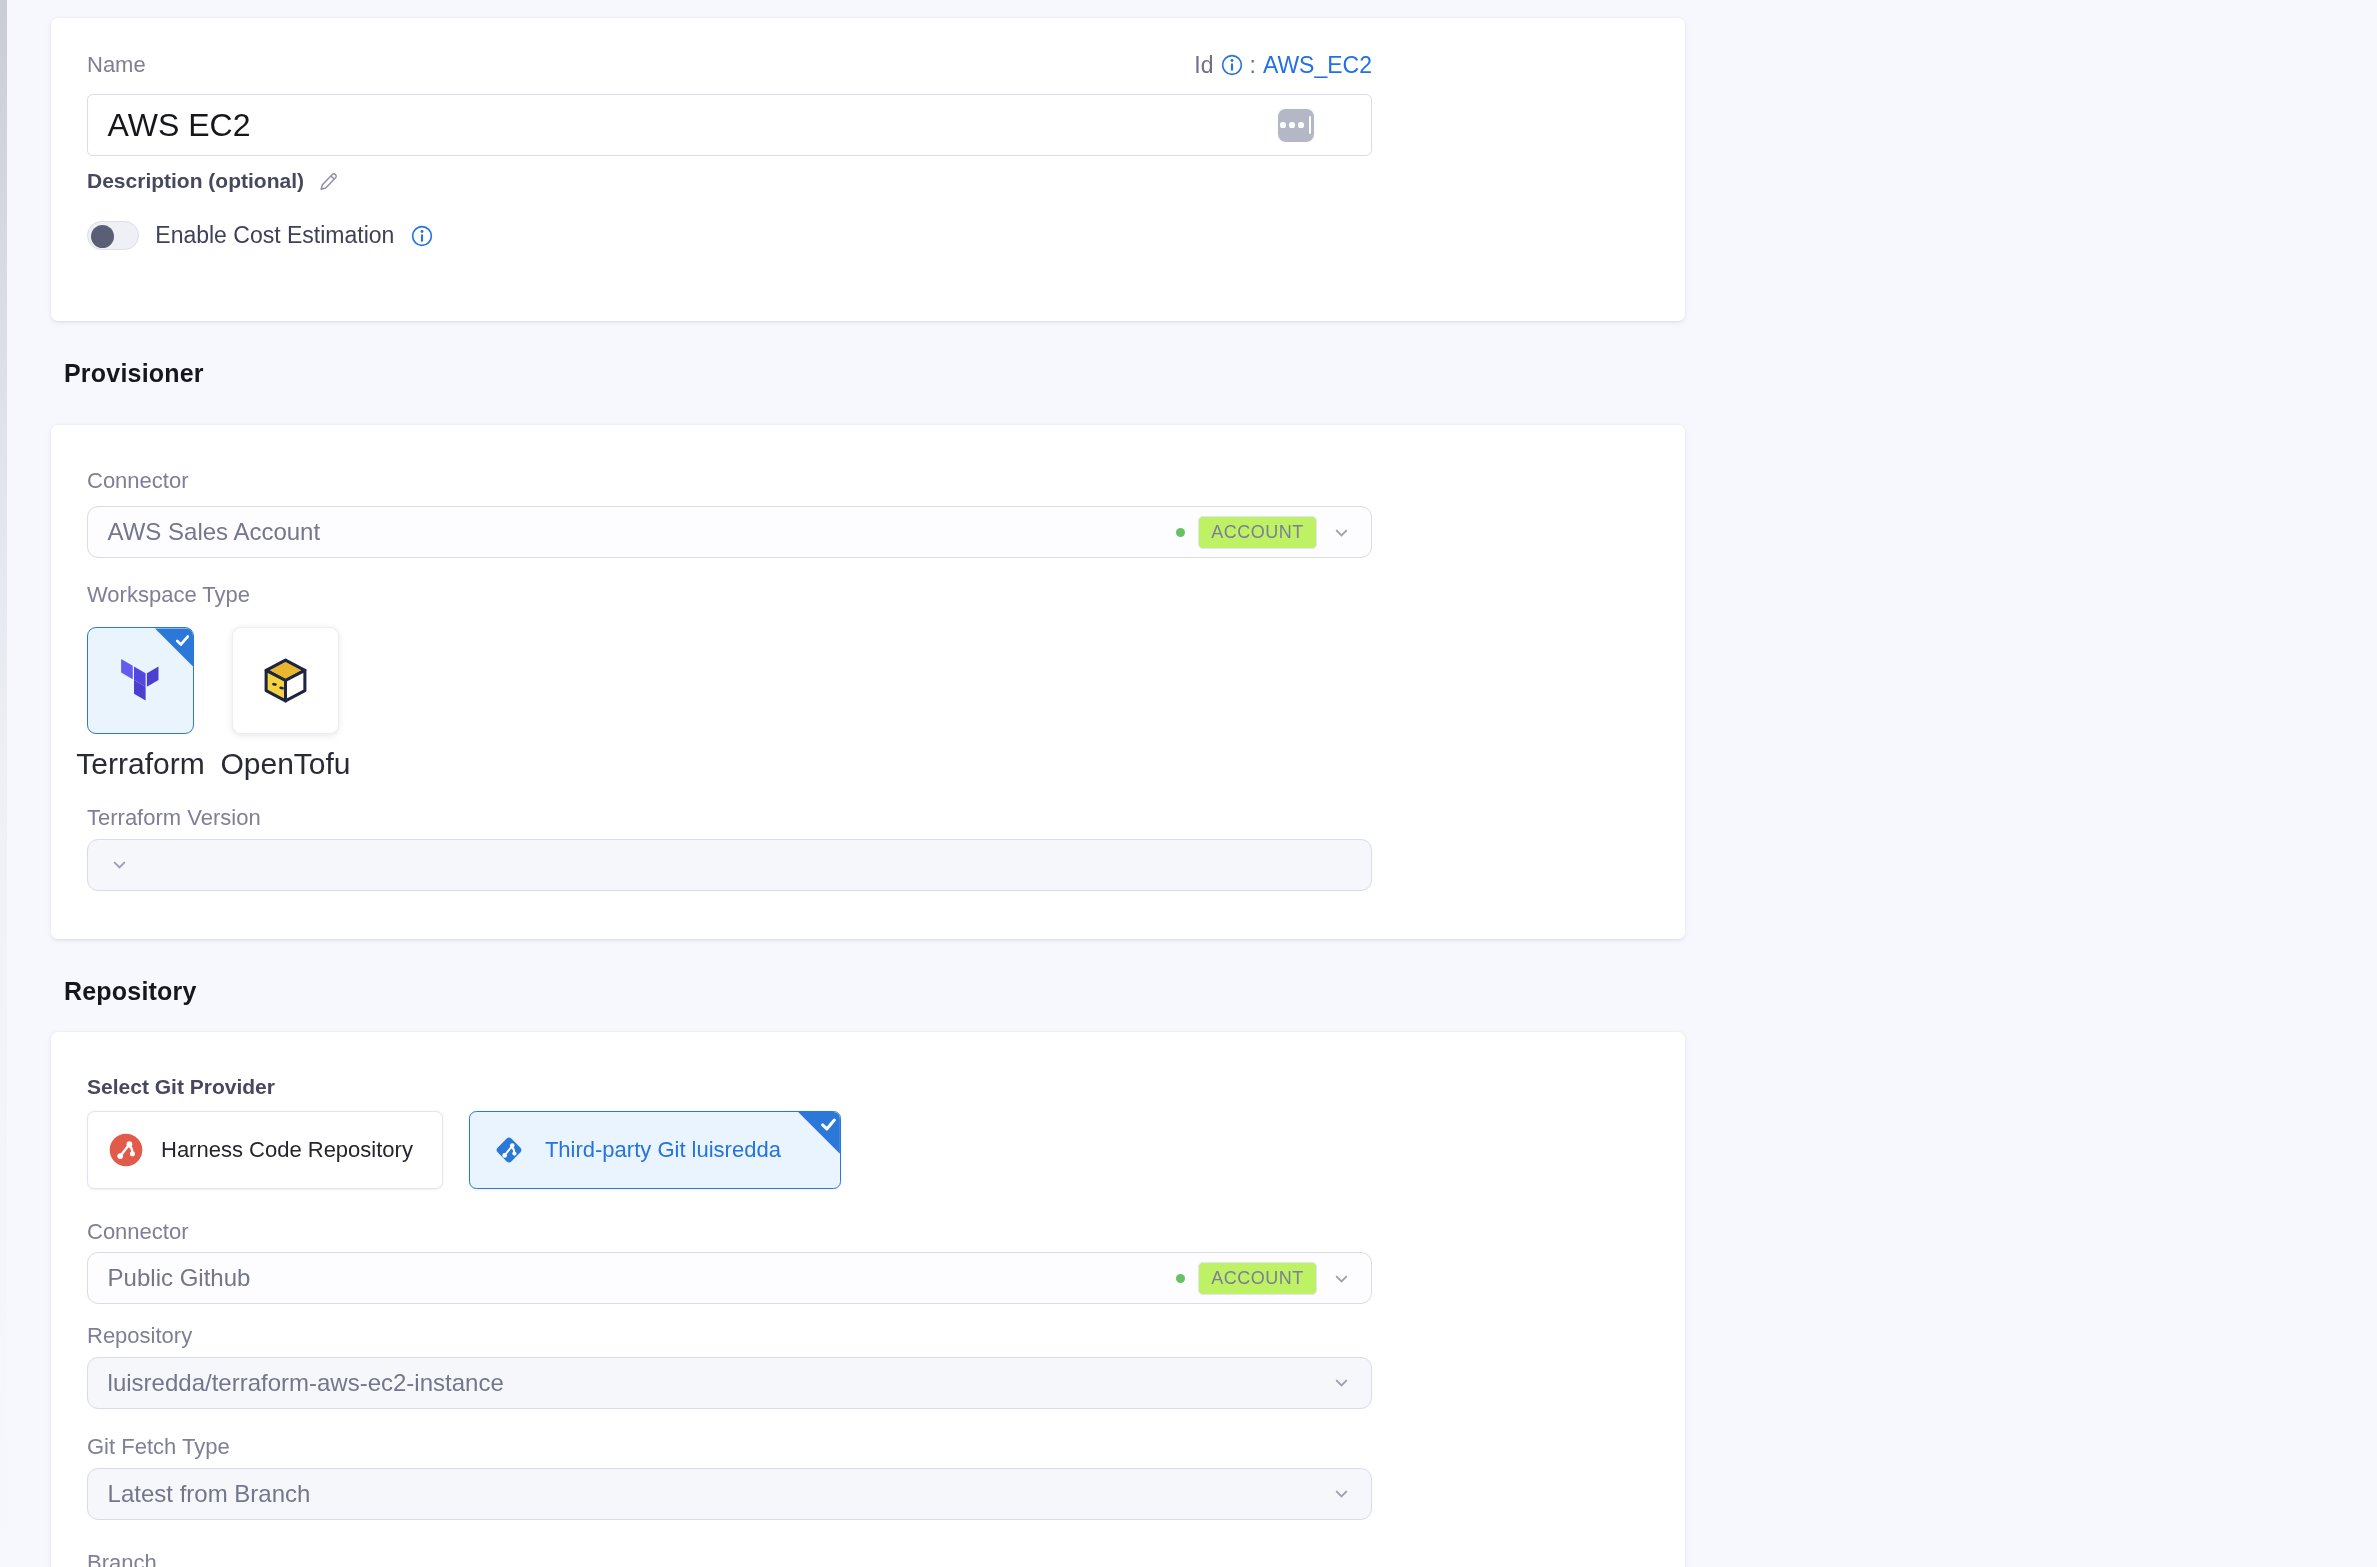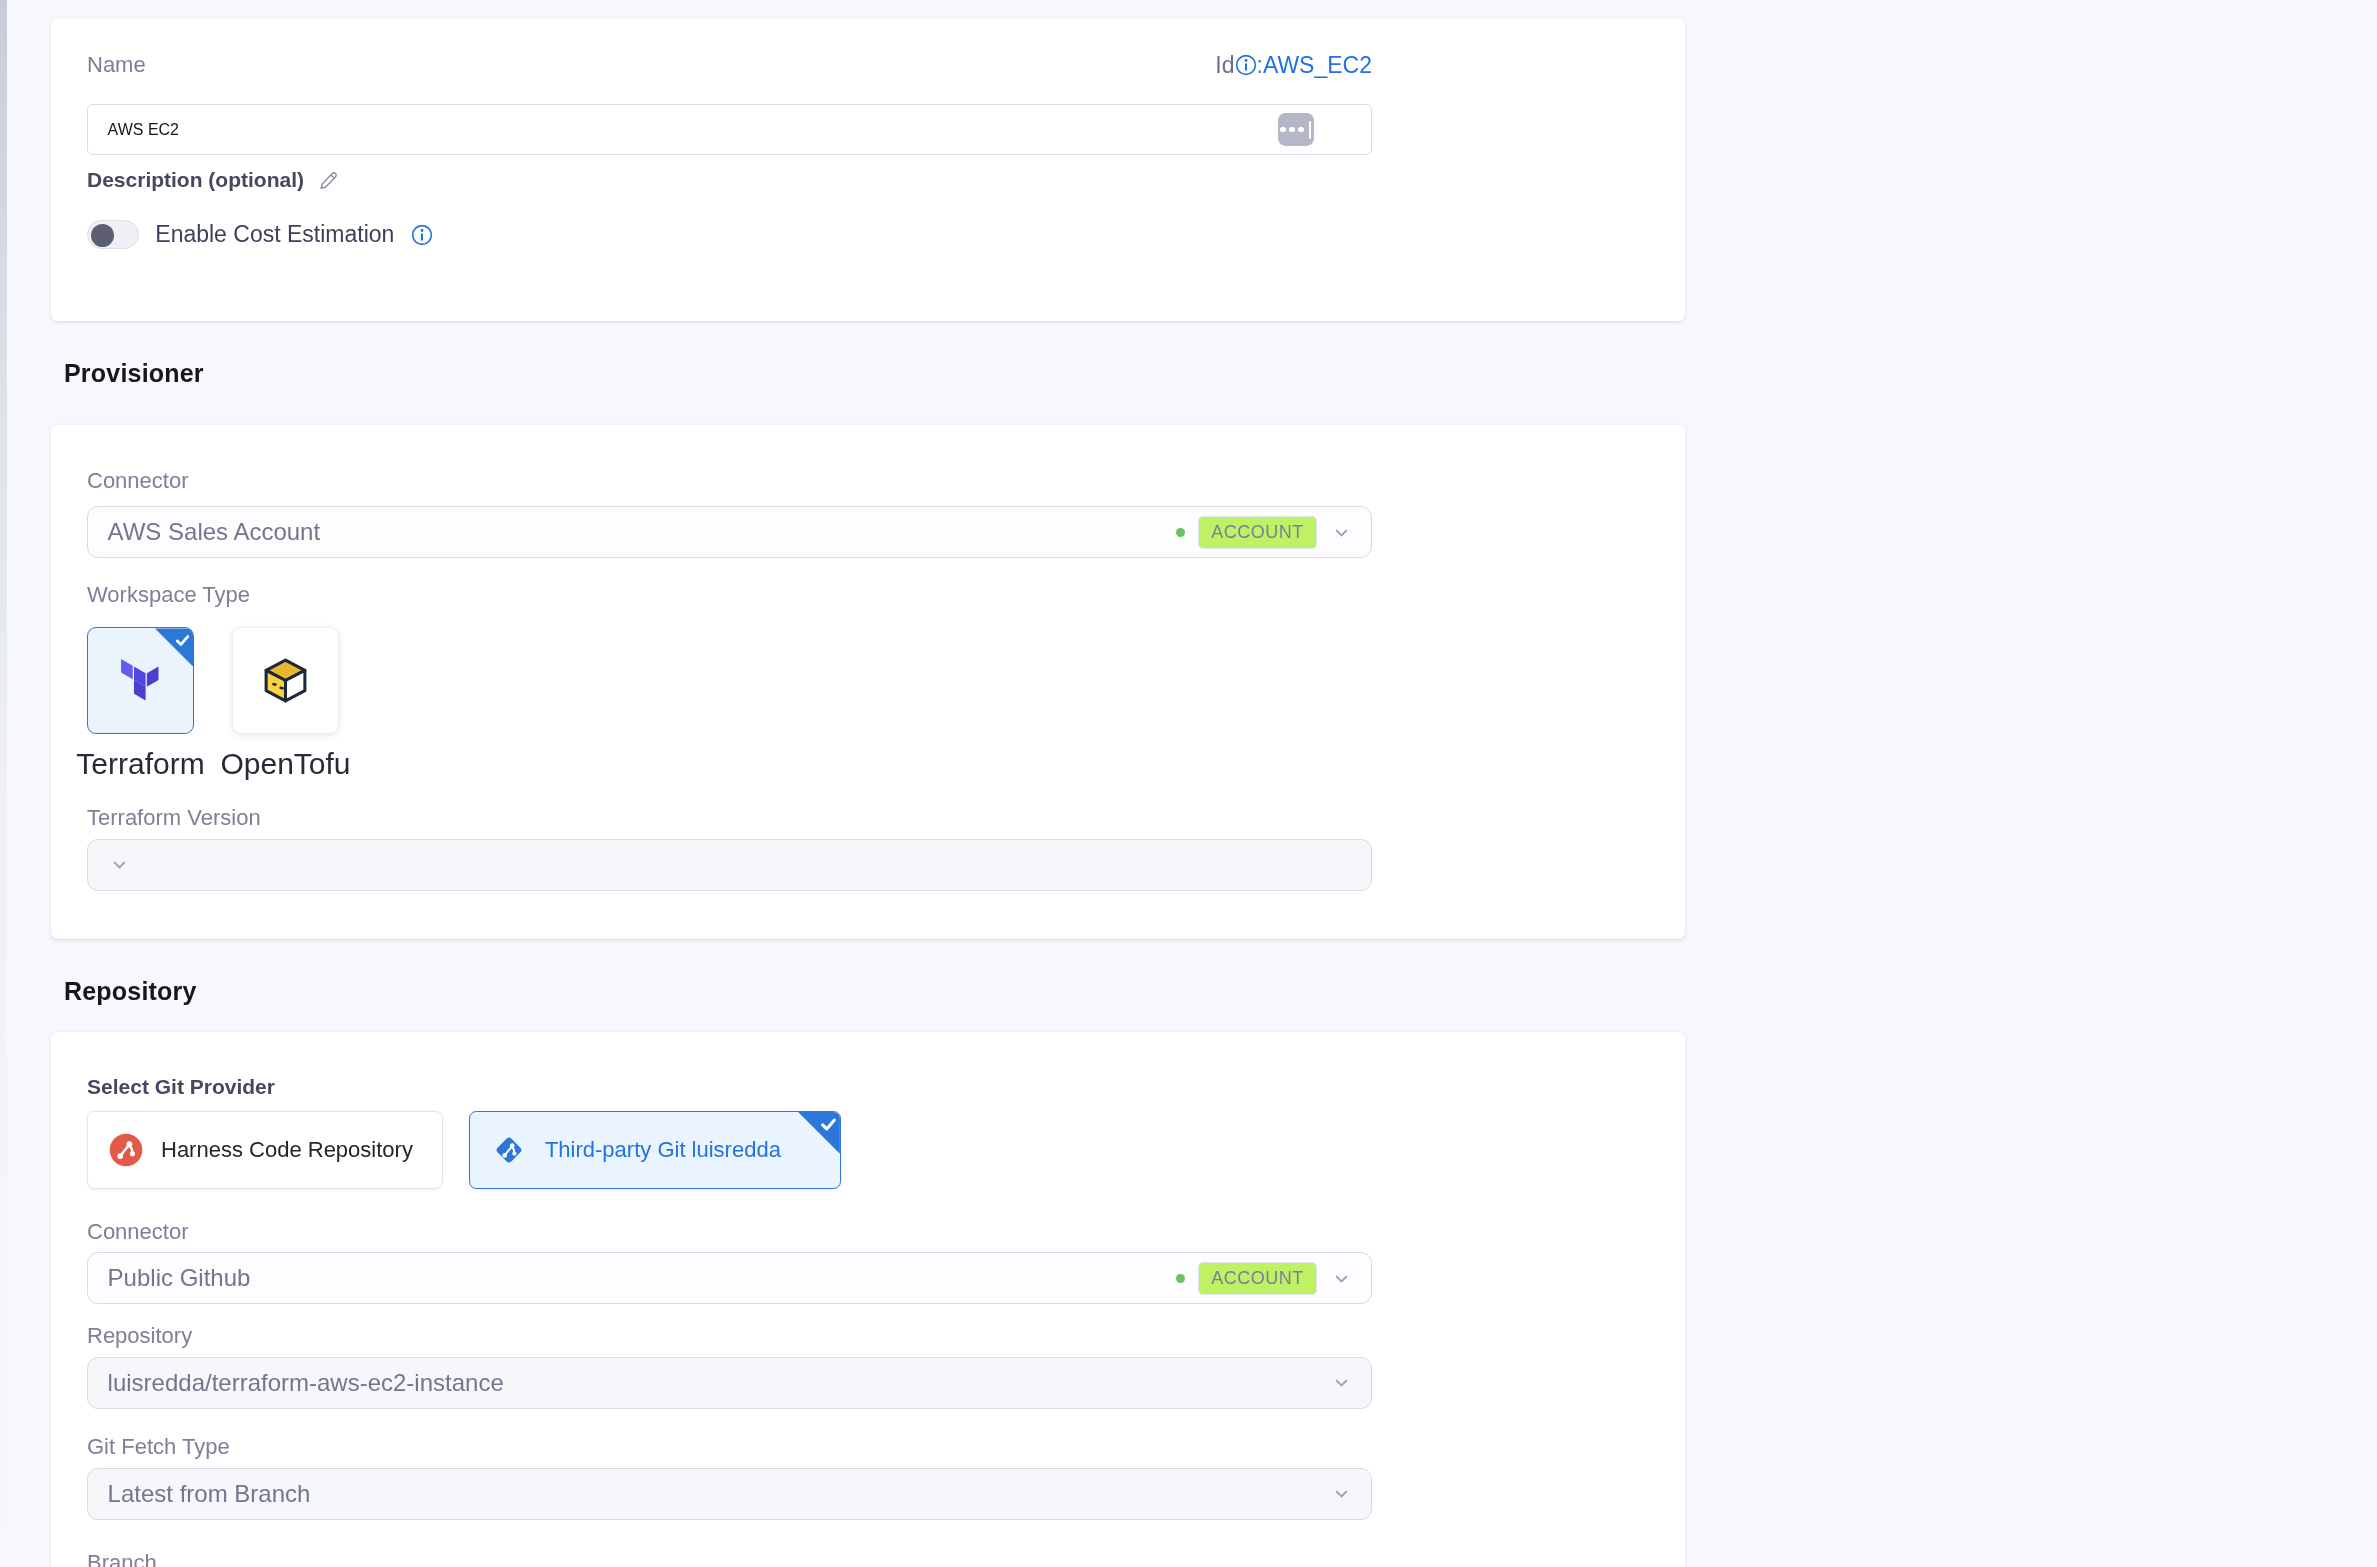--- a/index.html
+++ b/index.html
@@ -27,29 +27,29 @@
 
   .section-heading {
     margin:38px 0 0 13px; font-size:25px; line-height:29px;
     font-weight:600; color:#16161f; letter-spacing:0.2px;
   }
 
   .field-label { display:block; font-size:22px; line-height:28px; color:#7d8096; font-weight:400; }
   .field-label.dark { color:#45485f; font-weight:700; font-size:21px; }
 
   .row-between { display:flex; justify-content:space-between; align-items:center; width:1285px; }
-  .id-row { display:flex; align-items:center; gap:0; font-size:23px; }
+  .id-row { display:flex; align-items:center; gap:7px; font-size:23px; }
   .id-gray { color:#6d7087; }
   .id-blue { color:#2170e8; font-weight:500; }
 
   .text-input {
-    margin-top:25px; width:1285px; height:51px;
+    margin-top:15px; width:1285px; height:62px;
     background:#fff; border:0.8px solid #d9dbe7; border-radius:5.7px;
     display:flex; align-items:center; padding:0 16.3px 0 19.6px;
-    font-size:16px; color:#16161f;
+    font-size:32px; color:#16161f;
   }
   .text-input .grow { flex:1; }
   .cursor-icon {
     width:36px; height:33px; background:#b4b8c6; border-radius:7.4px;
     display:flex; align-items:center; justify-content:center; gap:3.3px;
     margin-right:41px;
   }
   .cursor-icon .d { width:5.7px; height:5.7px; border-radius:50%; background:#fff; }
   .cursor-icon .bar { width:2.5px; height:18px; background:#fff; border-radius:1.6px; margin-left:1.6px; }
 

